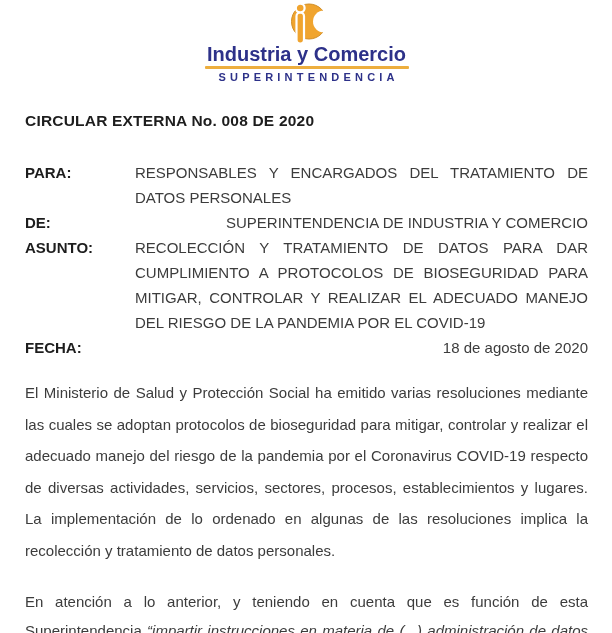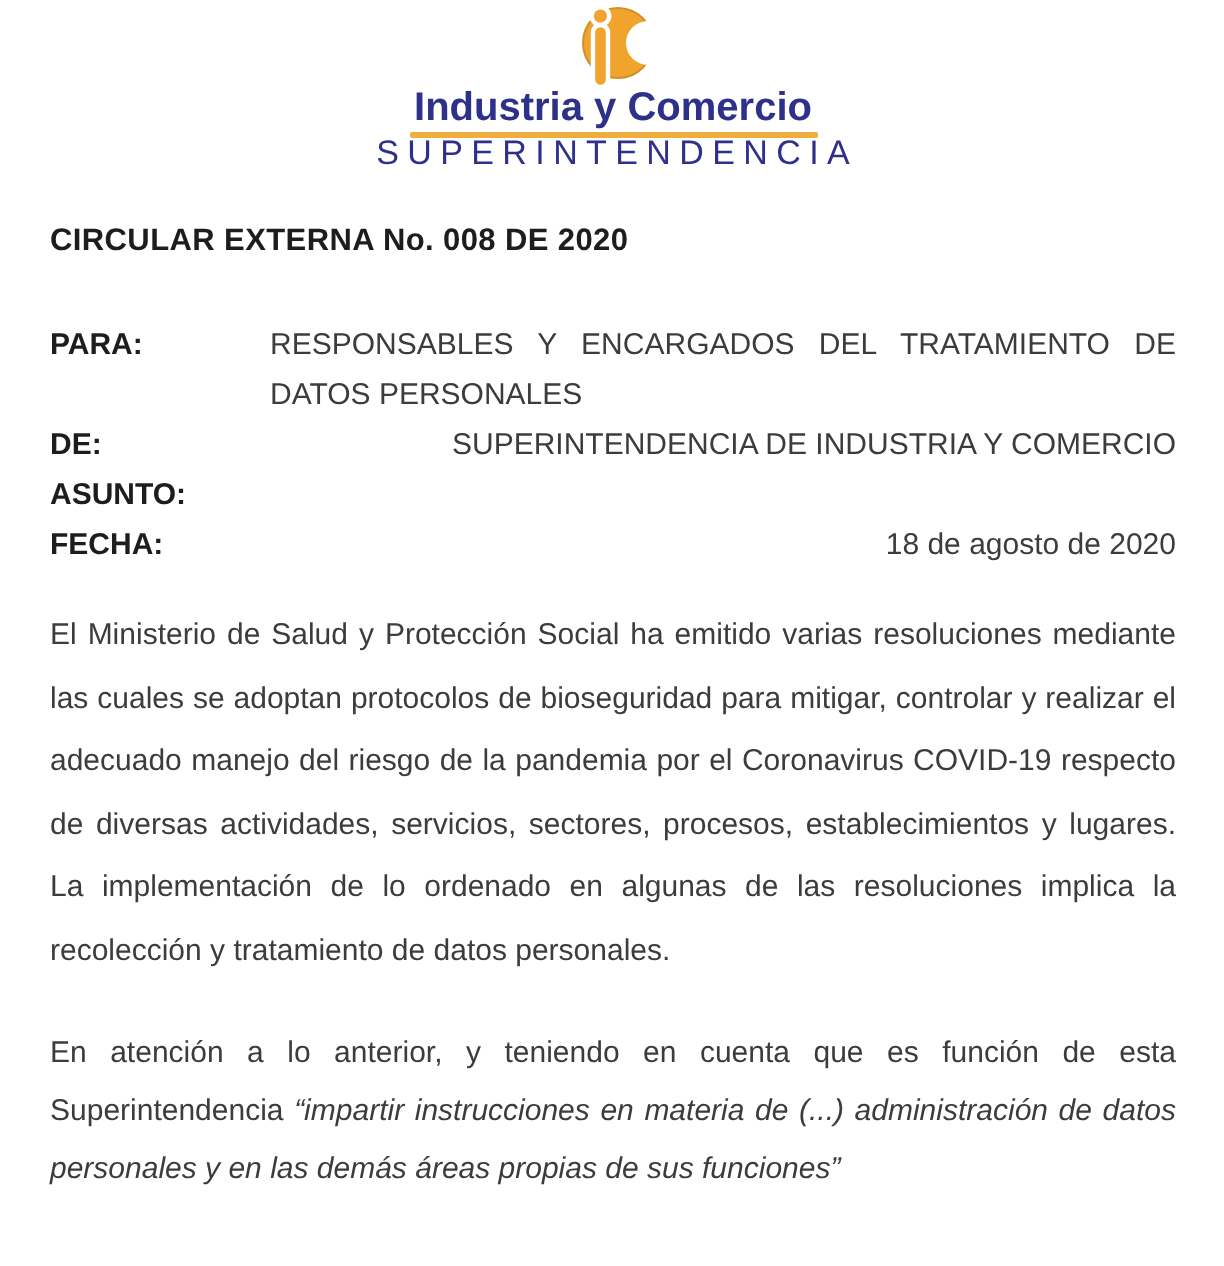--- a/index.html
+++ b/index.html
@@ -17,21 +17,21 @@
   .wordmark {
     font-family: Liberation Sans, sans-serif;
     font-weight: bold; font-size: 20px; line-height: 21px;
     color: #2d3189; margin-top: 0px;
   }
   .logo-rule {
     width: 204px; height: 3px; background: #edae3e;
     margin: 1px auto 2px auto; border-radius: 1px;
   }
   .logo-subtitle {
-    font-size: 17px; font-weight: normal; color: #2d3189;
+    font-size: 11px; font-weight: bold; color: #2d3189;
     letter-spacing: 4.2px; margin-right: -4.2px; line-height: 12px;
   }
 
   
   .title {
     margin: 29px 0 0 0; 
     font-size: 15.5px; font-weight: bold; color: #1d1d1d;
     letter-spacing: 0.2px;
   }
 
@@ -78,20 +78,21 @@
     <div class="meta-row">
       <span class="meta-label">PARA:</span>
       <span class="meta-value">RESPONSABLES Y ENCARGADOS DEL TRATAMIENTO DE DATOS PERSONALES</span>
     </div>
     <div class="meta-row">
       <span class="meta-label">DE:</span>
       <span class="meta-value single">SUPERINTENDENCIA DE INDUSTRIA Y COMERCIO</span>
     </div>
     <div class="meta-row">
       <span class="meta-label">ASUNTO:</span>
+      <span class="meta-value">RECOLECCIÓN Y TRATAMIENTO DE DATOS PARA DAR CUMPLIMIENTO A PROTOCOLOS DE BIOSEGURIDAD PARA MITIGAR, CONTROLAR Y REALIZAR EL ADECUADO MANEJO DEL RIESGO DE LA PANDEMIA POR EL COVID-19</span>
     </div>
     <div class="meta-row">
       <span class="meta-label">FECHA:</span>
       <span class="meta-value single">18 de agosto de 2020</span>
     </div>
   </section>
 
   <p class="body-p p1">El Ministerio de Salud y Protección Social ha emitido varias resoluciones mediante las cuales se adoptan protocolos de bioseguridad para mitigar, controlar y realizar el adecuado manejo del riesgo de la pandemia por el Coronavirus COVID-19 respecto de diversas actividades, servicios, sectores, procesos, establecimientos y lugares. La implementación de lo ordenado en algunas de las resoluciones implica la recolección y tratamiento de datos personales.</p>
 
   <p class="body-p p2"><span>En atención a lo anterior, y teniendo en cuenta que es función de esta Superintendencia </span><em>“impartir instrucciones en materia de (...) administración de datos personales y en las demás áreas propias de sus funciones”</em></p>

